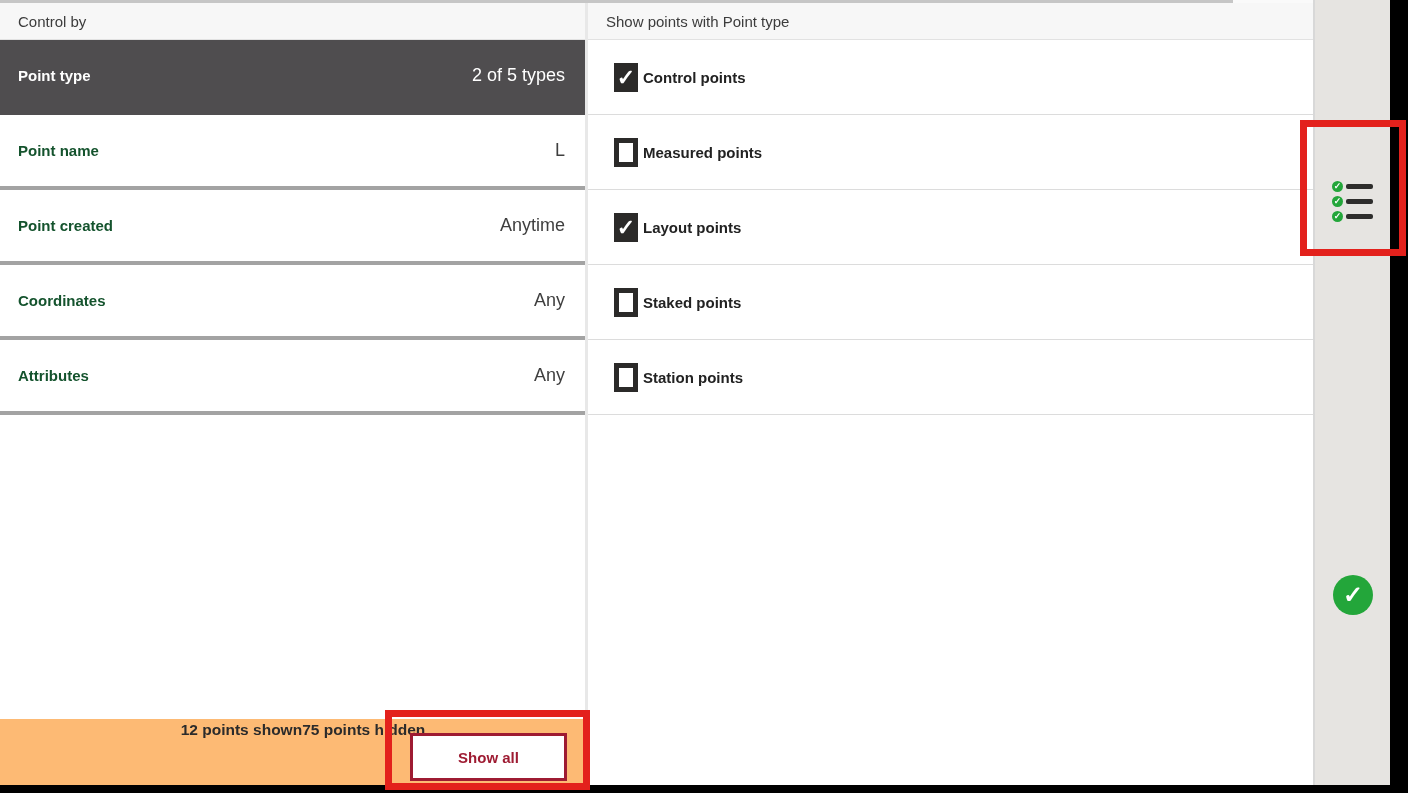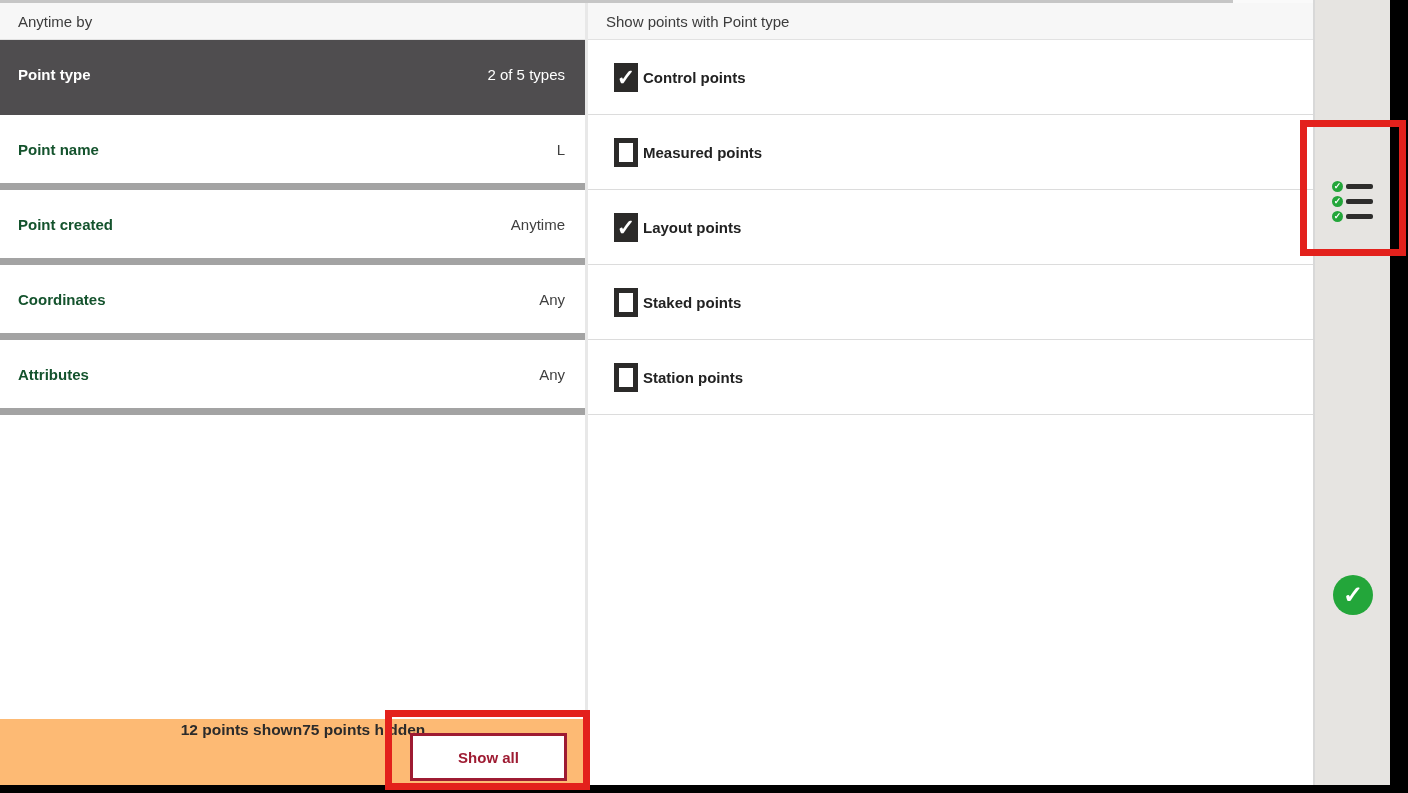--- a/index.html
+++ b/index.html
@@ -7,25 +7,25 @@
   body { position:relative; background:#fff; font-family:"Liberation Sans", sans-serif; }
 
   .top-strip { position:absolute; left:0; top:0; width:1390px; height:3px; background:#c6c6c6; }
   .top-strip-notch { position:absolute; left:1233px; top:0; width:80px; height:3px; background:#fafafa; }
 
   
   .left-panel { position:absolute; left:0; top:3px; width:585px; height:716px; background:#fff; }
   .panel-header { height:37px; background:#f7f7f7; border-bottom:1px solid #e2e2e2;
                   display:flex; align-items:center; padding-left:18px;
                   font-size:15px; color:#3c3c3c; }
-  .frow { height:75px; border-bottom:7px solid #a3a3a3; background:#fff;
+  .frow { height:75px; border-bottom:4px solid #a3a3a3; background:#fff;
           display:flex; align-items:center; justify-content:space-between;
           padding:0 20px 0 18px; cursor:pointer; }
   .frow .flabel { font-weight:bold; font-size:15px; color:#14532d; }
-  .frow .fvalue { font-size:15px; color:#3f3f3f; }
+  .frow .fvalue { font-size:18px; color:#3f3f3f; }
   .frow.selected { background:#4f4d4f; border-bottom-color:#4f4d4f; }
   .frow.selected .flabel, .frow.selected .fvalue { color:#fff; }
 
   .divider { position:absolute; left:585px; top:3px; width:3px; height:716px; background:#e8e8e8; }
 
   
   .right-panel { position:absolute; left:588px; top:3px; width:865px; height:782px; background:#fff; }
   .orow { height:75px; border-bottom:1px solid #dcdcdc; display:flex; align-items:center;
           padding-left:26px; cursor:pointer; background:#fff; }
   .checkbox { position:relative; width:24px; height:29px; border:5px solid #2b2a29; background:#fff; flex:none; }
@@ -69,21 +69,21 @@
   .anno-showall { left:385px; top:710px; width:205px; height:80px; }
 </style>
 </head>
 <body>
 
 <div class="top-strip"></div>
 <div class="top-strip-notch"></div>
 
 <div class="left-panel">
   <div class="panel-header">
-    <span>Anytime by</span>
+    <span>Control by</span>
   </div>
 
   <div class="frow selected">
     <span class="flabel">Point type</span>
     <span class="fvalue">2 of 5 types</span>
   </div>
   <div class="frow">
     <span class="flabel">Point name</span>
     <span class="fvalue">L</span>
   </div>

